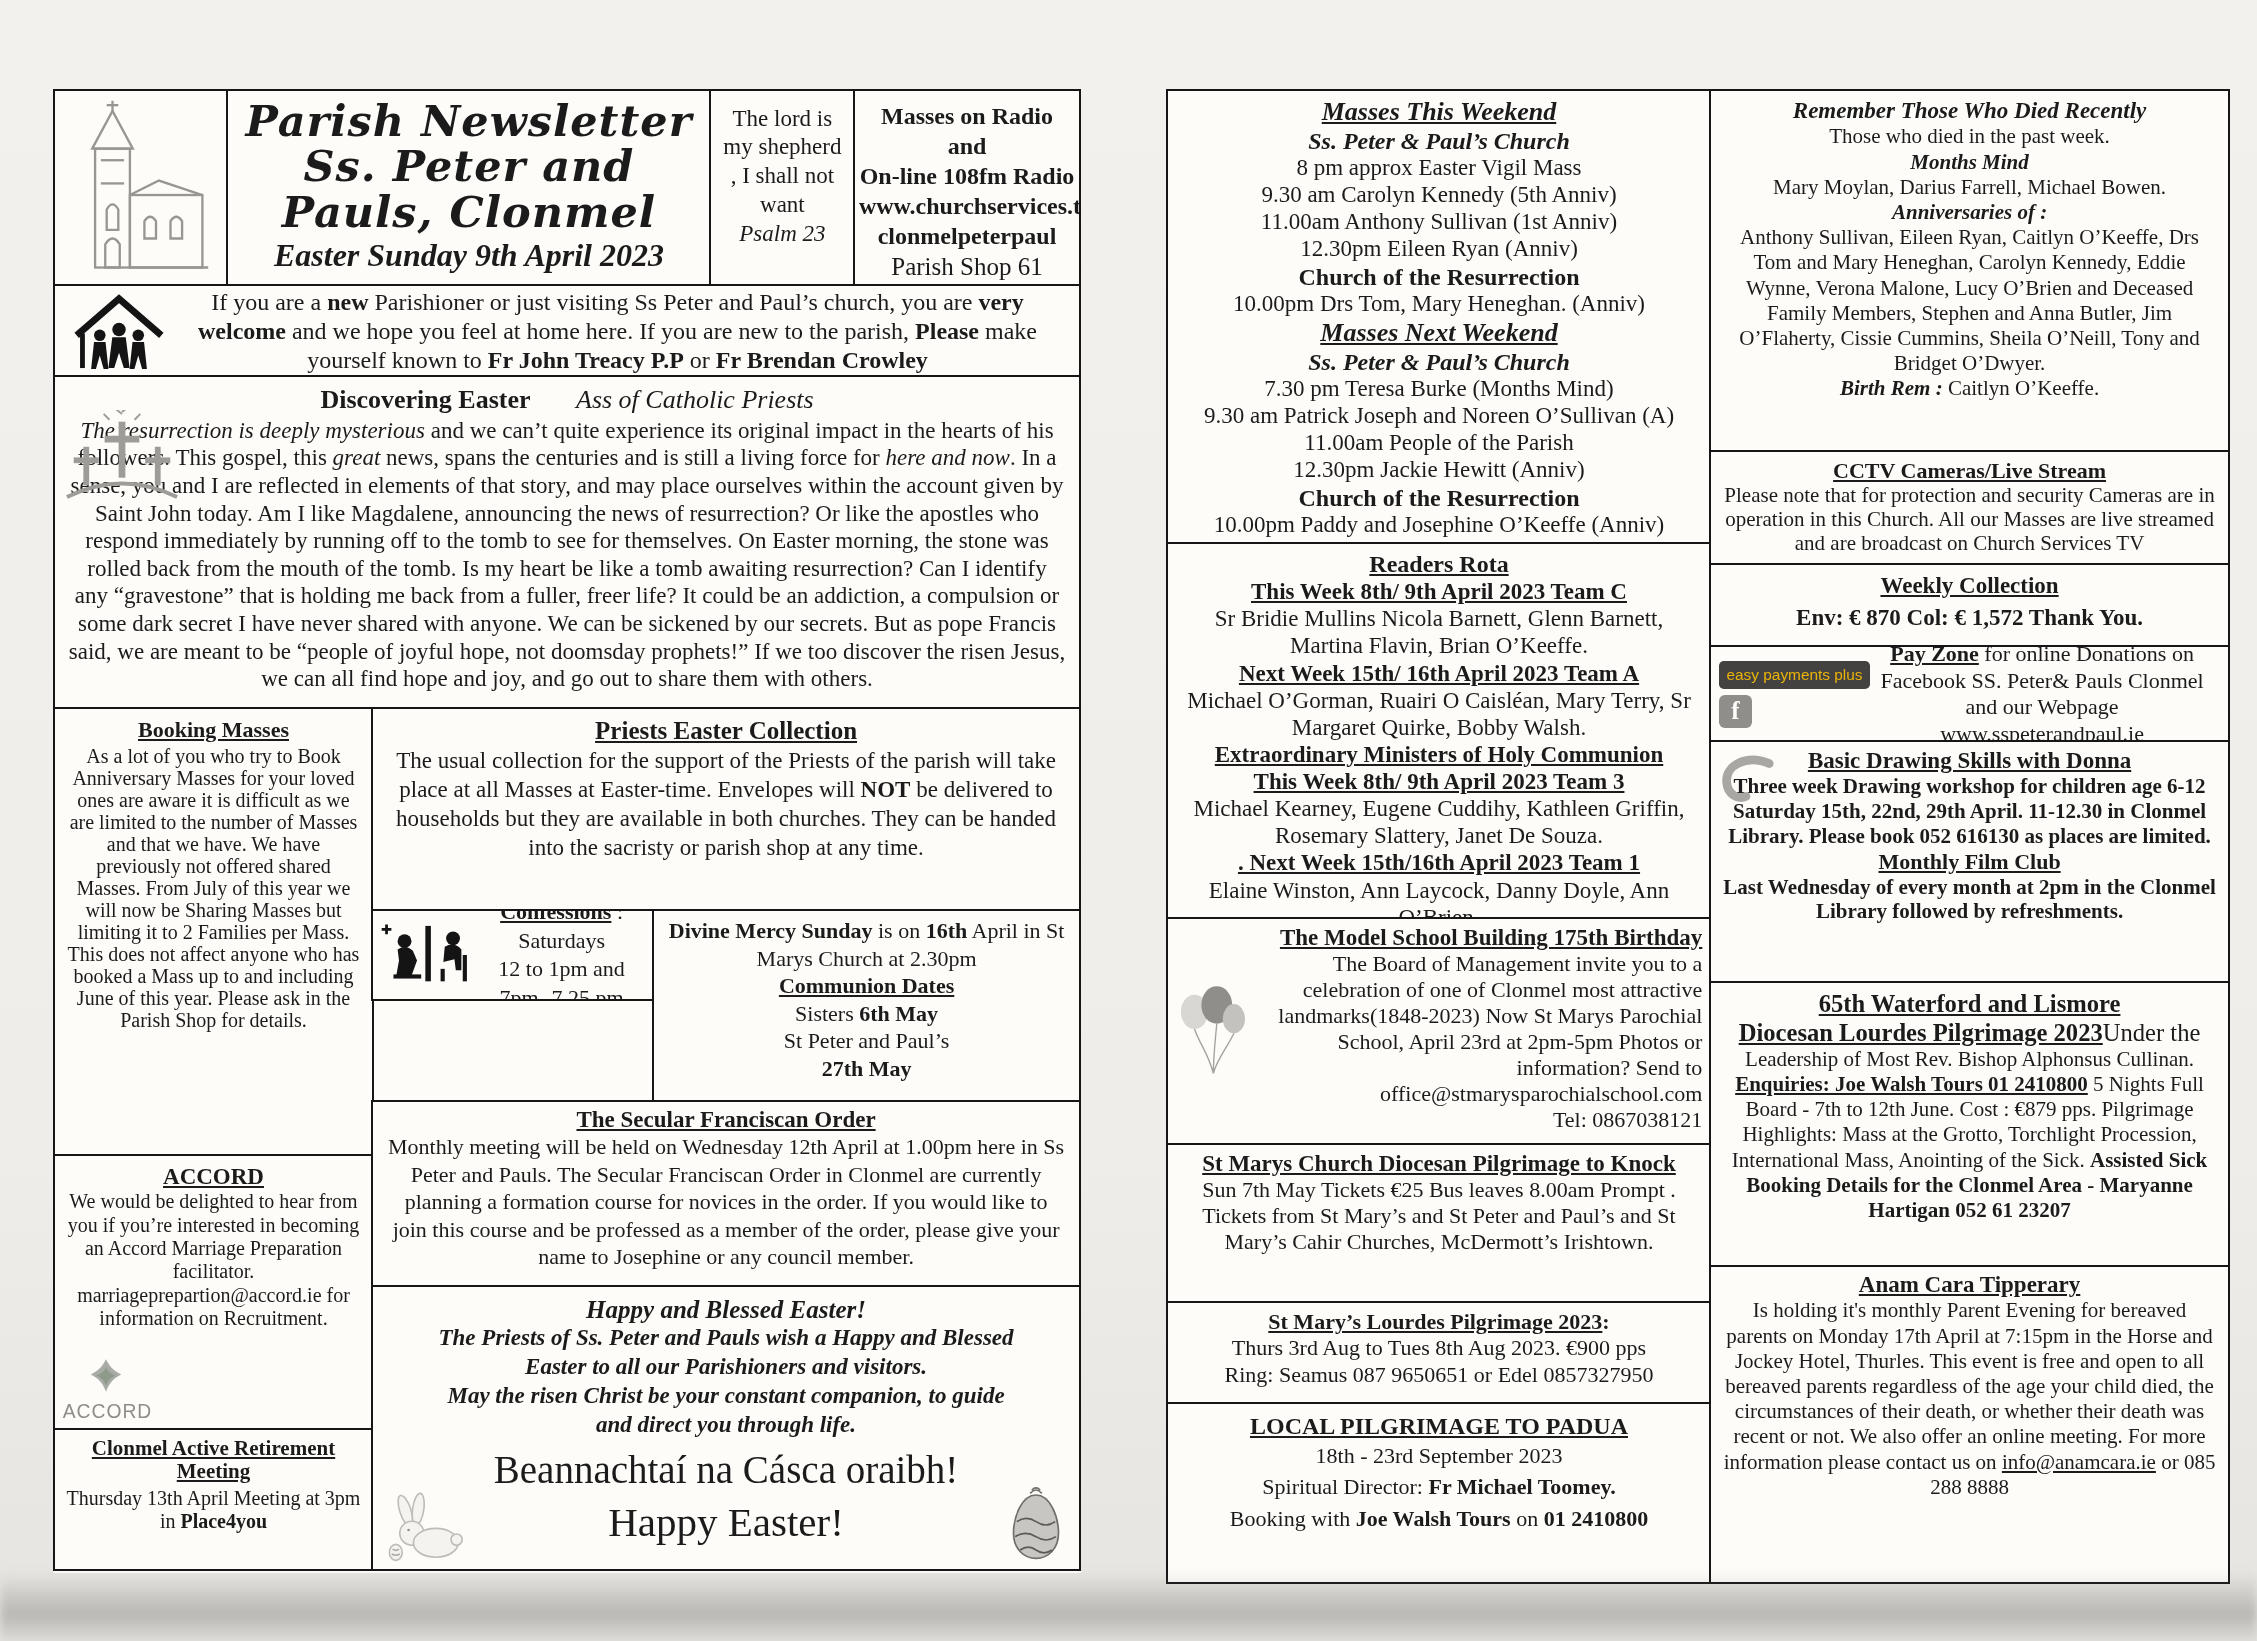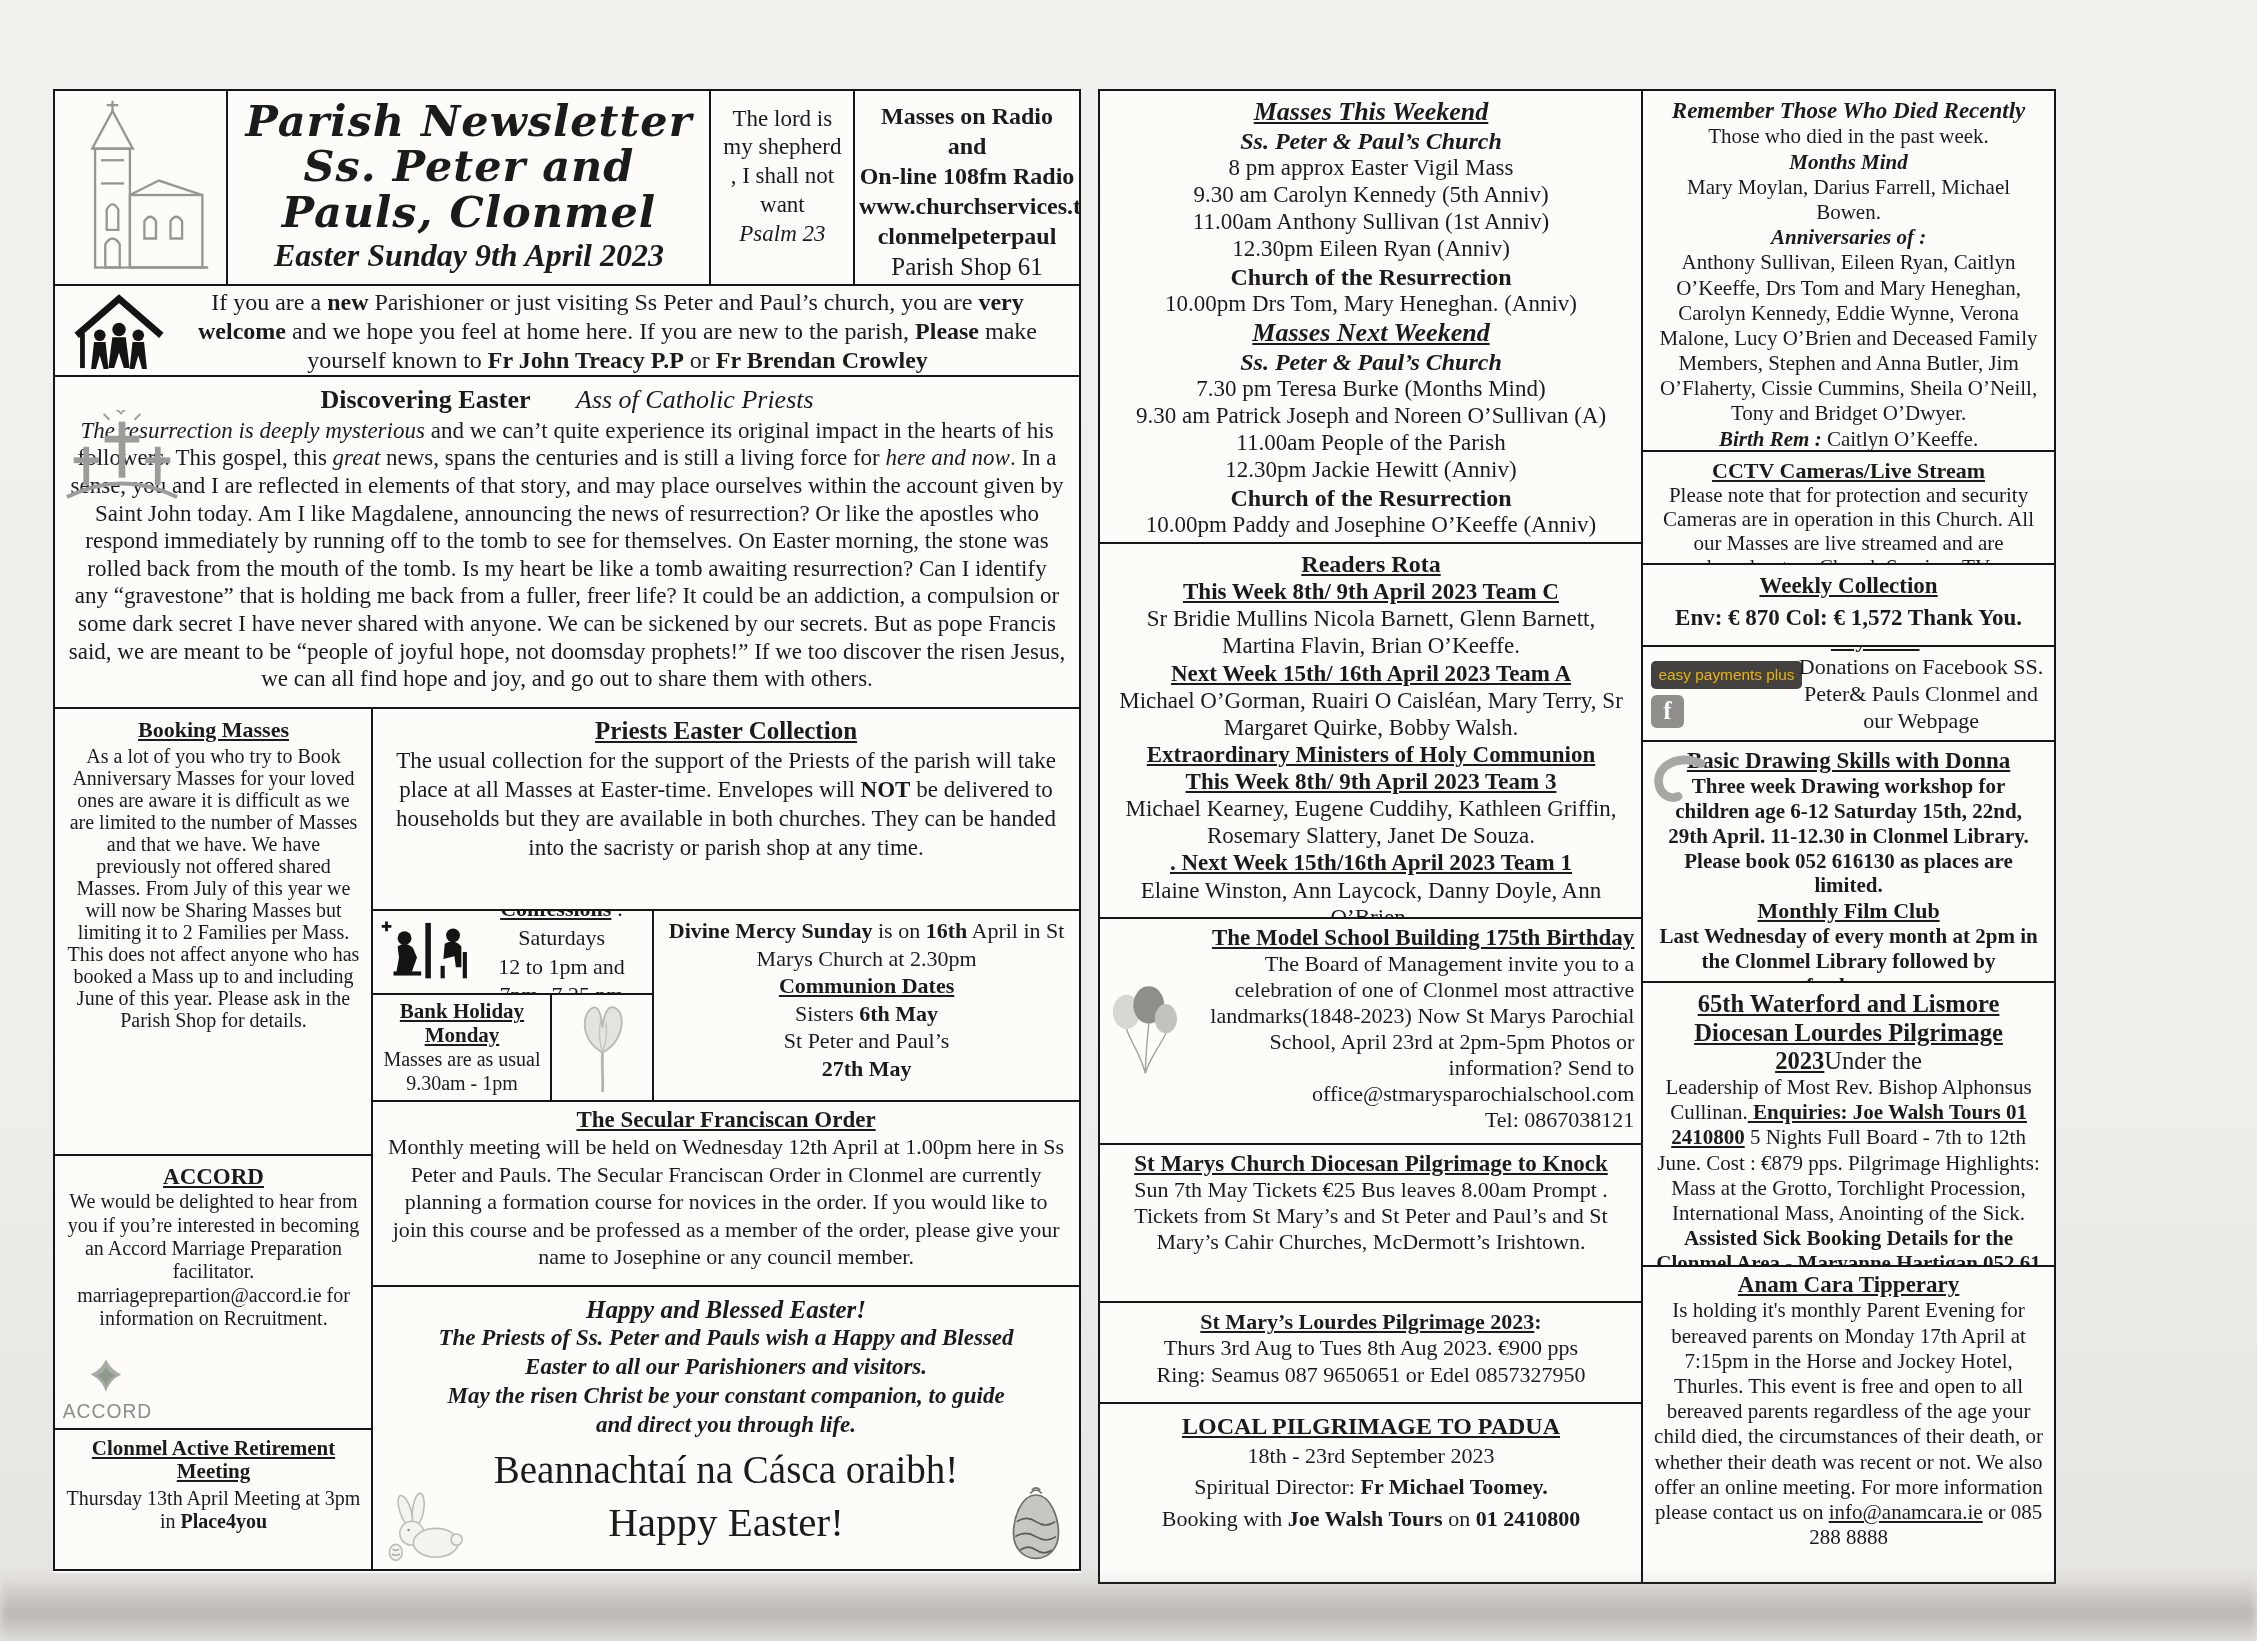--- a/index.html
+++ b/index.html
@@ -1,21 +1,21 @@
 <!DOCTYPE html>
 <html><head>
 <meta charset="utf-8">
 <style>
   html,body{margin:0;padding:0;background:#dddbd7;}
   .canvas{position:relative;width:2257px;height:1641px;overflow:hidden;
     background:linear-gradient(180deg,#f3f1ee 0%,#efedea 70%,#e6e4e0 100%);
     font-family:"Liberation Serif",serif;color:#1b1b1b;}
   .page{position:absolute;background:#fdfcf9;}
   .page-left{left:53px;top:89px;width:1028px;height:1484px;}
-  .page-right{left:1098px;top:89px;width:958px;height:1495px;}
+  .page-right{left:1166px;top:89px;width:1064px;height:1495px;}
   .bx{border:2.9px solid #161616;box-sizing:border-box;background:#fdfcf9;overflow:hidden;position:relative;}
   .t-c{text-align:center;}
   .b{font-weight:700;} .i{font-style:italic;} .u{text-decoration:underline;}
   .h-bu{font-weight:700;text-decoration:underline;}
   .h-biu{font-weight:700;font-style:italic;text-decoration:underline;}
   .bi{font-weight:700;font-style:italic;}
   
   .hdr{display:flex;height:198px;}
   .hdr .church{width:176px;display:flex;align-items:center;justify-content:center;}
   .hdr .titlebox{flex:1;margin-left:-2.9px;padding-top:7.7px;}
@@ -258,35 +258,20 @@
                   <path d="M92 38 q14 -8 24 4 v30 h-8 l-2 -16 -16 4 z"></path>
                   <rect x="86" y="70" width="6" height="18"></rect>
                     <rect x="118" y="50" width="6" height="38"></rect>
                 </g>
               </svg>
               <div class="conftext">
                 <div><span class="b u">Confessions</span><span> : Saturdays</span></div>
                 <div>12 to 1pm and 7pm -7.25 pm</div>
               </div>
             </div>
-            <div class="bankrow">
-              <div class="bx bankbox t-c">
-                <div class="bkh h-bu">Bank Holiday Monday</div>
-                <div class="bkl">Masses are as usual</div>
-                <div class="bkl">9.30am - 1pm</div>
-              </div>
-              <div class="bx lilybox">
-                <svg width="77" height="92" viewBox="0 0 80 100">
-                  <path d="M40 55 C14 40 18 10 30 6 C37 4 39 18 40 28 C41 16 45 3 53 6 C66 11 64 42 40 55 Z" fill="#e4e3df" stroke="#b9b8b4" stroke-width="2"></path>
-                  <path d="M40 55 C36 42 36 30 38 20" fill="none" stroke="#c4c3bf" stroke-width="1.5"></path>
-                  <path d="M40 55 C44 44 45 32 44 22" fill="none" stroke="#c4c3bf" stroke-width="1.5"></path>
-                  <path d="M40 55 C39 72 41 86 40 98" fill="none" stroke="#b4b3af" stroke-width="3"></path>
-                </svg>
-              </div>
-            </div>
           </div>
           <div class="bx dmbox t-c">
             <div><span class="b">Divine Mercy Sunday</span><span> is on </span><span class="b">16th</span><span> April in St Marys Church at 2.30pm</span></div>
             <div class="h-bu">Communion Dates</div>
             <div><span>Sisters </span><span class="b">6th May</span></div>
             <div>St Peter and Paul’s</div>
             <div class="b">27th May</div>
           </div>
         </div>
 

